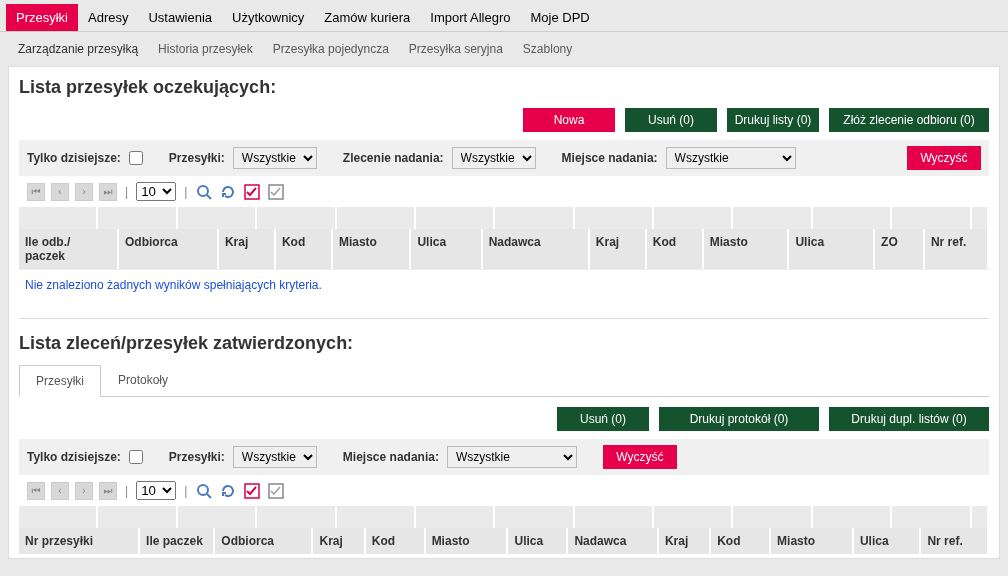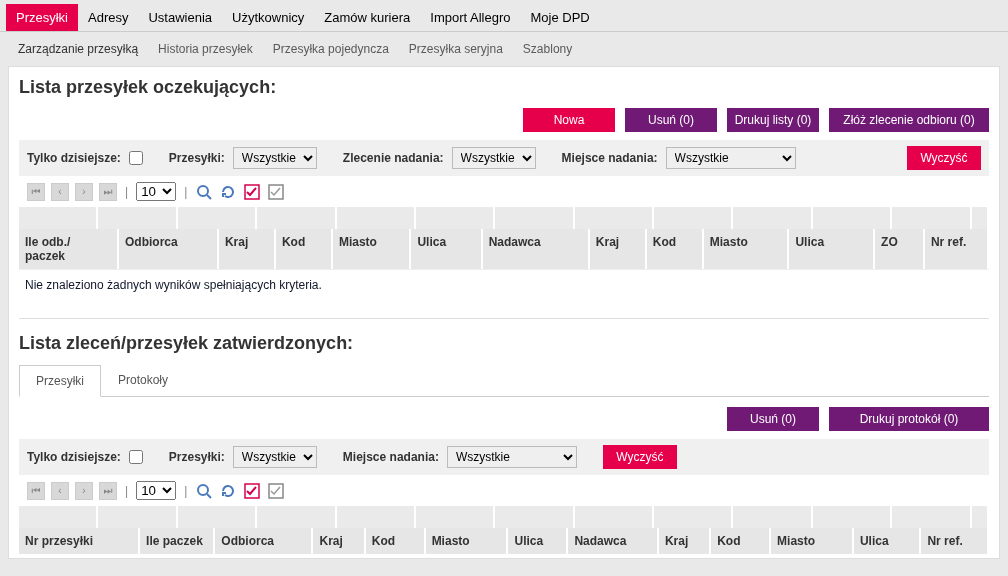--- a/index.html
+++ b/index.html
@@ -17,42 +17,42 @@
   
   .payer-row { display: flex; align-items: center; gap: 10px; margin-bottom: 14px; }
   .payer-row label { font-size: 13px; color: #4a4a4a; }
   .payer-row select { padding: 3px 6px; font-size: 12px; border: 1px solid #bbb; min-width: 340px; }
   
   h3.section-title { font-size: 18px; font-weight: bold; color: #333; margin-bottom: 10px; }
   
   .action-bar { display: flex; justify-content: flex-end; gap: 10px; margin-bottom: 8px; }
   .btn { padding: 5px 0; font-size: 12px; border: none; cursor: pointer; color: #fff; text-align: center; }
   .btn.red { background: #e6004c; }
-  .btn.gray { background: #701a75; text-align: center; }
+  .btn.gray { background: #14532d; text-align: center; }
   .btn.w100 { width: 92px; }
   .btn.w160 { width: 160px; }
   .btn.w80 { width: 74px; }
   
   .filter-row { display: flex; align-items: center; gap: 8px; background: #f0f0f0; padding: 6px 8px; flex-wrap: wrap; }
   .filter-row label { font-size: 12px; font-weight: bold; color: #333; text-align: center; }
   .filter-row input[type="checkbox"] { width: 14px; height: 14px; border: 1px solid #aaa; }
   .filter-row select { padding: 2px 4px; font-size: 12px; border: 1px solid #bbb; }
   
   .pager-row { display: flex; align-items: center; gap: 6px; padding: 6px 8px; }
   .pager-btn { width: 18px; height: 18px; background: #d8d8d8; border: 1px solid #ccc; display: inline-flex; align-items: center; justify-content: center; font-size: 10px; color: #888; cursor: pointer; }
   .pager-sep { color: #888; margin: 0 2px; }
   .icon-btn { width: 18px; height: 18px; display: inline-flex; align-items: center; justify-content: center; cursor: pointer; }
   
   .sub-header-grid { display: flex; background: #eaeaea; height: 22px; }
   .sub-header-grid div { flex: 1; border-right: 2px solid #fff; }
   
   .table-header { display: flex; background: #e6e6e6; font-weight: bold; font-size: 12px; color: #333; }
   .table-header div { padding: 6px 6px; border-right: 2px solid #fff; }
   
-  .no-results { padding: 8px 6px; font-size: 12px; color: #0f172a; border-top: 1px solid #eee; }
+  .no-results { padding: 8px 6px; font-size: 12px; color: #1d4ed8; border-top: 1px solid #eee; }
   
   .divider { height: 1px; background: #ddd; margin: 18px 0 14px 0; }
   
   .sub-tabs { display: flex; border-bottom: 1px solid #ccc; margin-bottom: 10px; }
   .sub-tabs .stab { padding: 8px 16px; font-size: 12px; color: #555; cursor: pointer; border: 1px solid transparent; border-bottom: none; }
   .sub-tabs .stab.active { border: 1px solid #ccc; border-bottom: 1px solid #fff; background: #fff; position: relative; top: 1px; }
 
   select.small { min-width: 75px; }
   select.med { min-width: 130px; }
   
@@ -180,20 +180,21 @@
   <h3 class="section-title">Lista zleceń/przesyłek zatwierdzonych:</h3>
 
   <div class="sub-tabs">
     <div class="stab active">Przesyłki</div>
     <div class="stab">Protokoły</div>
   </div>
 
   <div class="action-bar">
     <button class="btn gray w100">Usuń (0)</button>
     <button class="btn gray w160">Drukuj protokół (0)</button>
+    <button class="btn gray w160">Drukuj dupl. listów (0)</button>
   </div>
 
   <div class="filter-row">
     <label>Tylko dzisiejsze:</label>
     <input type="checkbox" style="">
     <span style="width:10px"></span>
     <label>Przesyłki:</label>
     <select class="small"><option>Wszystkie</option></select>
     <span style="width:10px"></span>
     <label>Miejsce nadania:</label>

